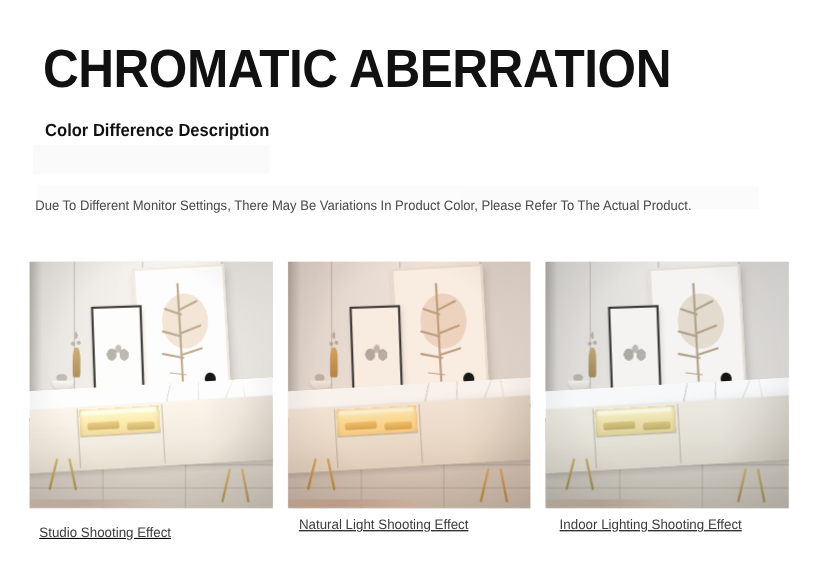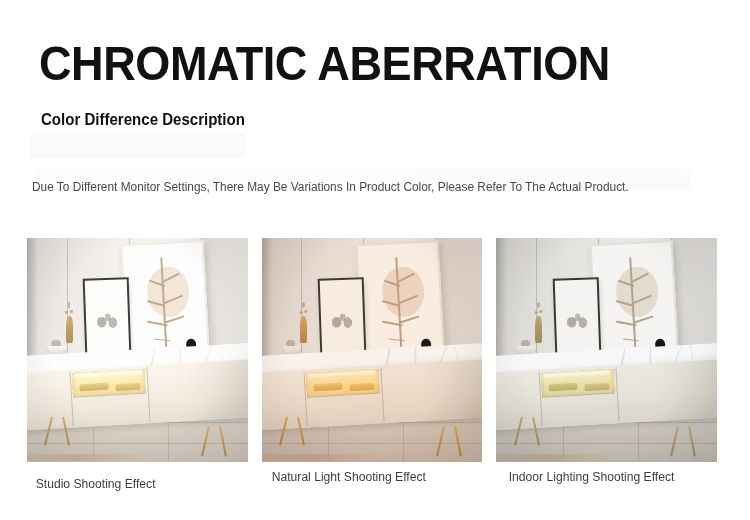--- a/index.html
+++ b/index.html
@@ -358,20 +358,21 @@
 
   
   .captions {
     position: absolute;
     left: 27px;
     top: 470px;
     width: 690px;
     height: 44px;
     display: flex;
     gap: 19px;
+    text-decoration: underline;
   }
   .caption {
     width: 221px;
     font-size: 12.5px;
     line-height: 15px;
     color: #3d3d3d;
     transform: scaleX(0.97);
     transform-origin: left top;
   }
   .caption.c1 { padding-left: 9px; padding-top: 7px; }

